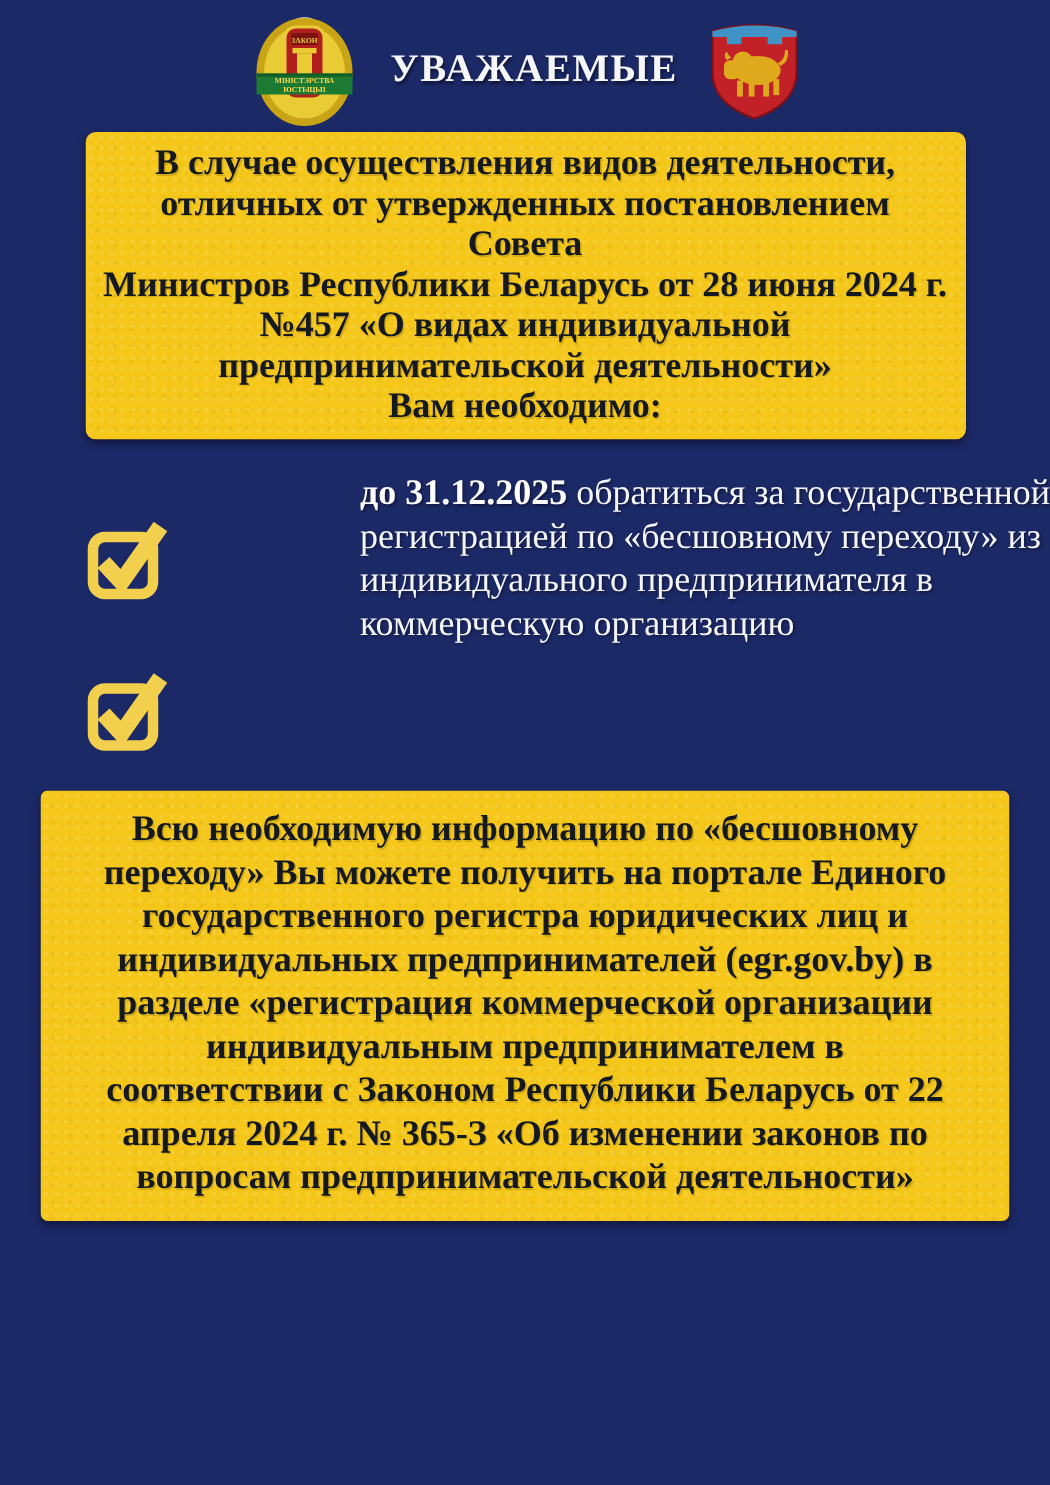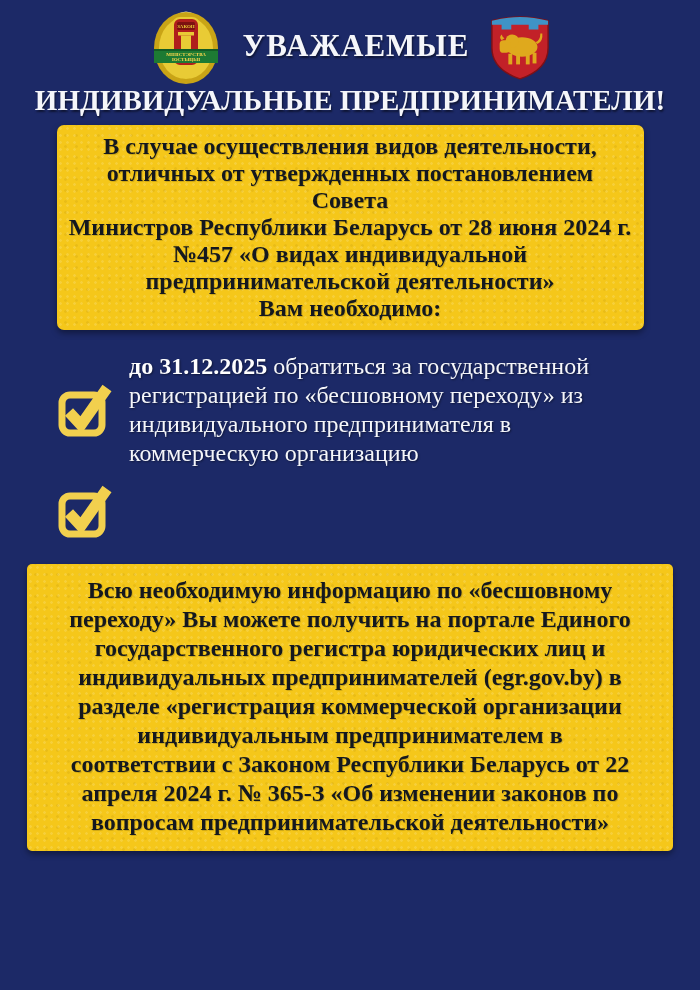--- a/index.html
+++ b/index.html
@@ -20,21 +20,21 @@
     overflow:hidden;
     font-family:"Liberation Serif","DejaVu Serif",serif;
   }
   
   .header-row{
     display:flex;align-items:center;justify-content:center;
     gap:20px;padding-top:12px;height:80px;
   }
   .greeting{
     margin:0;color:var(--white-text);
-    font-size:31px;font-weight:700;letter-spacing:1px;
+    font-size:26px;font-weight:700;letter-spacing:1px;
     text-shadow:1px 2px 2px rgba(0,0,0,.5);
   }
   .main-title{
     margin:4px 0 0;color:var(--white-text);
     font-size:29px;font-weight:700;text-align:center;white-space:nowrap;
     text-shadow:1px 2px 2px rgba(0,0,0,.5);
   }
   .emblem{flex:0 0 auto;display:block;}
   
   .intro-box{
@@ -64,21 +64,21 @@
   }
   .info-box .panel-text{line-height:29px;}
   .panel-text{
     margin:0;color:var(--dark-text);
     font-weight:700;font-size:24px;
     text-align:center;white-space:pre-line;
     text-shadow:1px 1px 0 rgba(0,0,0,.15);
   }
   
   .checklist{margin:22px 0 0 58px;}
-  .check-item{display:flex;align-items:center;margin-bottom:16px;}
+  .check-item{display:flex;align-items:center;margin-bottom:16px;justify-content:space-between;}
   .checkbox{flex:0 0 auto;margin-right:15px;}
   .check-text{
     margin:0;color:var(--white-text);
     font-size:24px;line-height:29px;
     white-space:pre-line;max-width:545px;
     text-shadow:1px 1px 2px rgba(0,0,0,.45);
   }
   .check-text b{color:#ffffff;font-weight:700;}
   .hidden-defs{position:absolute;width:0;height:0;overflow:hidden;}
 </style>
@@ -130,21 +130,20 @@
           <path d="M13 30 q-3 -3 0 -6 q1 3 3 4 z"></path>
           <rect x="20" y="44" width="4" height="11"></rect>
           <rect x="28" y="44" width="4" height="11"></rect>
           <rect x="38" y="44" width="4" height="11"></rect>
           <rect x="45" y="43" width="4" height="11"></rect>
           <path d="M48 32 q5 -2 5 -9 l2 0 q1 8 -5 11 z"></path>
         </g>
       </svg>
     </div>
 
-    <h2 class="main-title">ИНДИВИДУАЛЬНЫЕ ПРЕДПРИНИМАТЕЛИ!</h2>
   </header>
 
   <section class="intro-box">
     <p class="panel-text">В случае осуществления видов деятельности,
 отличных от утвержденных постановлением Совета
 Министров Республики Беларусь от 28 июня 2024 г.
 №457 «О видах индивидуальной
 предпринимательской деятельности»
 Вам необходимо:</p>
   </section>

